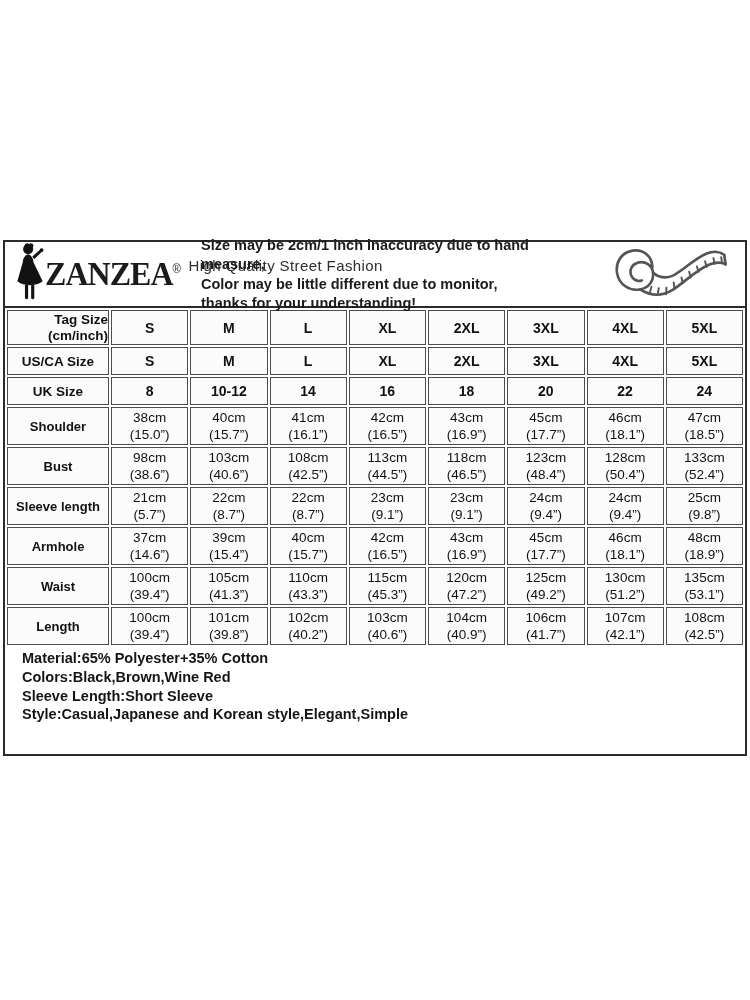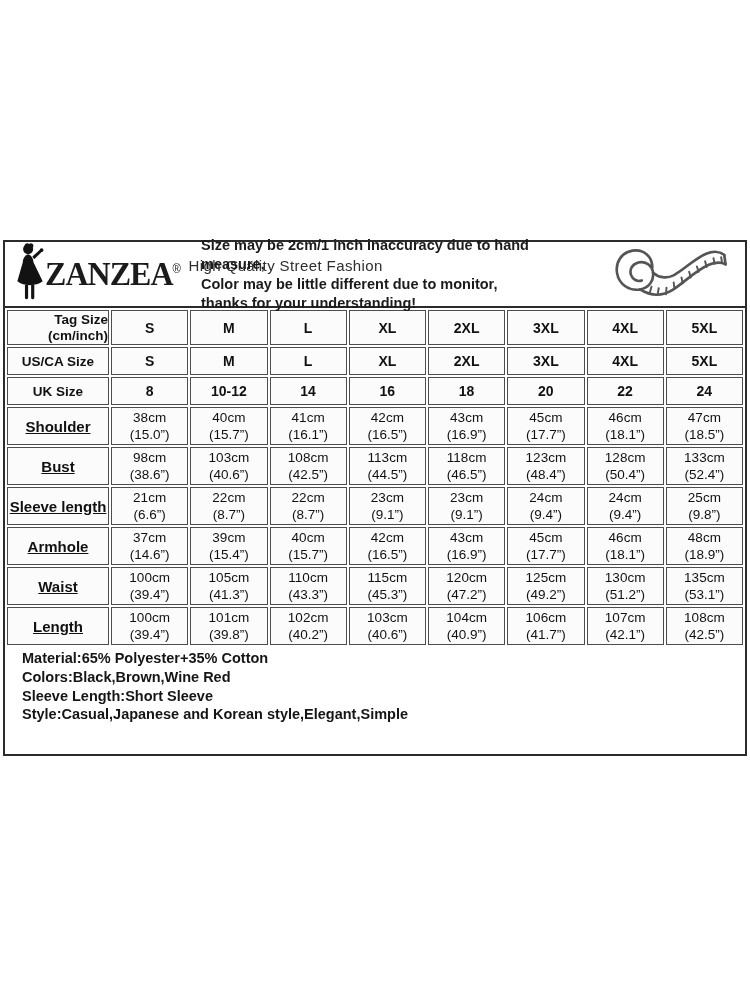--- a/index.html
+++ b/index.html
@@ -22,21 +22,21 @@
 
   
   table.size{width:100%;border-collapse:separate;border-spacing:2px;table-layout:fixed;background:#ffffff;}
   col.col-label{width:102px;}
   table.size th,table.size td{border:1px solid #4d4d4d;background:#fbfbfb;text-align:center;
         vertical-align:middle;padding:0;font-family:"Liberation Sans",sans-serif;color:#111;}
   tr.hdr-row th{font-size:13.5px;font-weight:bold;height:26px;}
   tr.hdr-row td{font-size:14px;font-weight:bold;height:26px;}
   tr.tag-row th,tr.tag-row td{height:33px;}
   tr.tag-row th div{line-height:16px;font-size:13.5px;text-align:right;}
-  tr.meas-row th{font-size:15px;font-weight:bold;height:36px;text-decoration:underline;}
+  tr.meas-row th{font-size:13px;font-weight:bold;height:36px;}
   tr.meas-row td{font-size:13.5px;font-weight:normal;height:36px;}
   tr.meas-row td div{line-height:17px;}
 
   
   .details{padding:2px 5px 0 17px;}
   .detail-line{font-size:14.5px;font-weight:bold;line-height:18.8px;white-space:nowrap;color:#151515;}
 </style>
 </head>
 <body>
 
@@ -212,21 +212,21 @@
             </td>
             <td>
               <div>133cm</div>
               <div>(52.4”)</div>
             </td>
           </tr>
           <tr class="meas-row">
             <th>Sleeve length</th>
             <td>
               <div>21cm</div>
-              <div>(6.6”)</div>
+              <div>(5.7”)</div>
             </td>
             <td>
               <div>22cm</div>
               <div>(8.7”)</div>
             </td>
             <td>
               <div>22cm</div>
               <div>(8.7”)</div>
             </td>
             <td>

